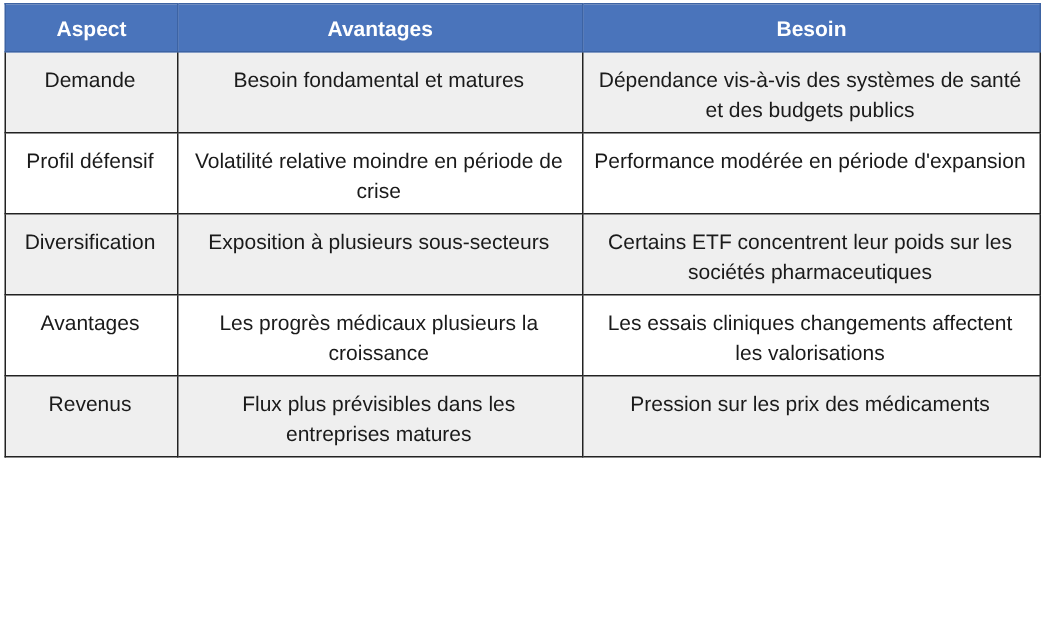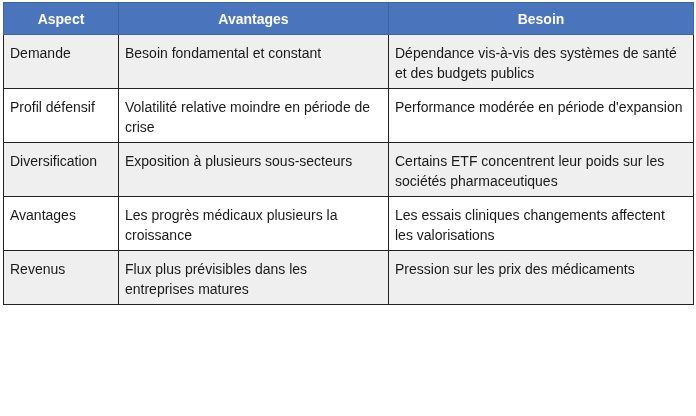--- a/index.html
+++ b/index.html
@@ -25,20 +25,21 @@
     padding: 0;
   }
   table.cmp th:first-child { border-left: 1px solid #3d63a3; }
   table.cmp td {
     border: 1px solid #222222;
     vertical-align: top;
     padding: 8px 8px 0 6px;
     height: 45px;
     line-height: 20px;
     box-sizing: content-box;
+    text-align: center;
   }
   table.cmp tbody tr:nth-child(odd) td { background: #efefef; }
   table.cmp tbody tr:nth-child(even) td { background: #ffffff; }
   col.c1 { width: 115px; }
   col.c2 { width: 270px; }
   col.c3 { width: 305px; }
 </style>
 </head>
 <body>
 
@@ -51,21 +52,21 @@
   <thead>
     <tr>
       <th>Aspect</th>
       <th>Avantages</th>
       <th>Besoin</th>
     </tr>
   </thead>
   <tbody>
     <tr>
       <td>Demande</td>
-      <td>Besoin fondamental et constant</td>
+      <td>Besoin fondamental et matures</td>
       <td>Dépendance vis-à-vis des systèmes de santé et des budgets publics</td>
     </tr>
     <tr>
       <td>Profil défensif</td>
       <td>Volatilité relative moindre en période de crise</td>
       <td>Performance modérée en période d'expansion</td>
     </tr>
     <tr>
       <td>Diversification</td>
       <td>Exposition à plusieurs sous-secteurs</td>

